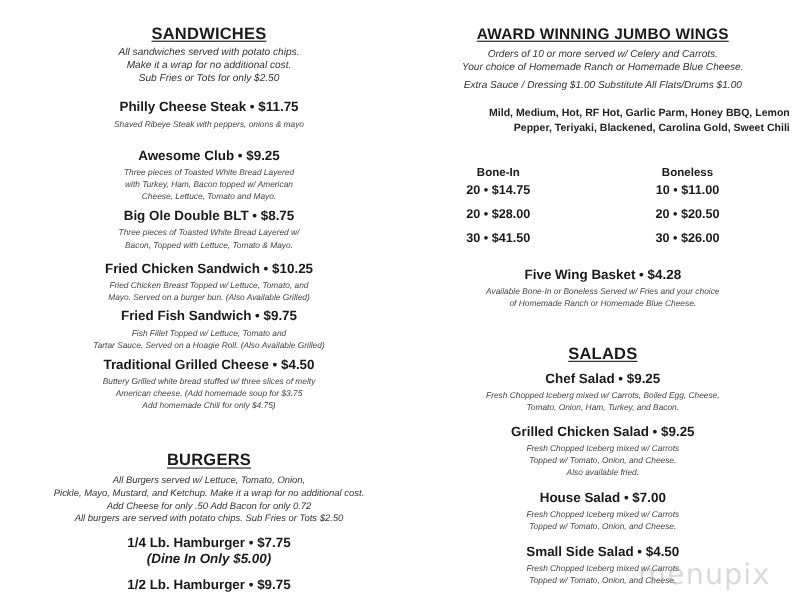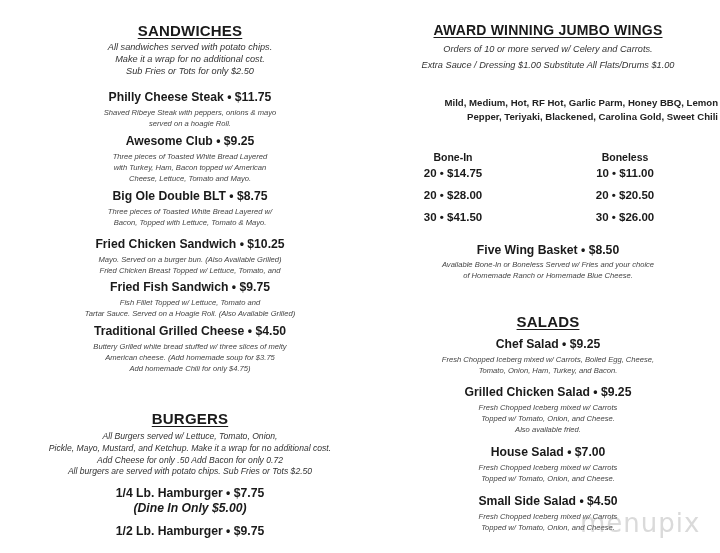--- a/index.html
+++ b/index.html
@@ -25,40 +25,39 @@
   <div class="sec-title" style="top:22px">SANDWICHES</div>
   <div class="note" style="top:41px">
     <div>All sandwiches served with potato chips.</div>
     <div>Make it a wrap for no additional cost.</div>
     <div>Sub Fries or Tots for only $2.50</div>
   </div>
 
   <div class="item-title" style="top:90px">Philly Cheese Steak • $11.75</div>
   <div class="item-desc" style="top:107px">
     <div>Shaved Ribeye Steak with peppers, onions &amp; mayo</div>
-      <div>served on a hoagie Roll.</div>
   </div>
 
   <div class="item-title" style="top:134px">Awesome Club • $9.25</div>
   <div class="item-desc" style="top:151px">
     <div>Three pieces of Toasted White Bread Layered</div>
       <div>with Turkey, Ham, Bacon topped w/ American</div>
       <div>Cheese, Lettuce, Tomato and Mayo.</div>
   </div>
 
   <div class="item-title" style="top:189px">Big Ole Double BLT • $8.75</div>
   <div class="item-desc" style="top:206px">
     <div>Three pieces of Toasted White Bread Layered w/</div>
       <div>Bacon, Topped with Lettuce, Tomato &amp; Mayo.</div>
   </div>
 
   <div class="item-title" style="top:237px">Fried Chicken Sandwich • $10.25</div>
   <div class="item-desc" style="top:254px">
-    <div>Mayo. Served on a burger bun. (Also Available Grilled)</div>
-      <div>Fried Chicken Breast Topped w/ Lettuce, Tomato, and</div>
+    <div>Fried Chicken Breast Topped w/ Lettuce, Tomato, and</div>
+      <div>Mayo. Served on a burger bun. (Also Available Grilled)</div>
   </div>
 
   <div class="item-title" style="top:280px">Fried Fish Sandwich • $9.75</div>
   <div class="item-desc" style="top:297px">
     <div>Fish Fillet Topped w/ Lettuce, Tomato and</div>
       <div>Tartar Sauce. Served on a Hoagie Roll. (Also Available Grilled)</div>
   </div>
 
   <div class="item-title" style="top:324px">Traditional Grilled Cheese • $4.50</div>
   <div class="item-desc" style="top:341px">
@@ -77,41 +76,42 @@
 
   <div class="item-title" style="top:486px">1/4 Lb. Hamburger • $7.75</div>
   <div class="item-title" style="top:501px;font-style:italic">(Dine In Only $5.00)</div>
   <div class="item-title" style="top:524px">1/2 Lb. Hamburger • $9.75</div>
 </div>
 
 <div class="col col-right">
   <div class="sec-title" style="top:22px;font-size:14px">AWARD WINNING JUMBO WINGS</div>
   <div class="note" style="top:43px">
     <div>Orders of 10 or more served w/ Celery and Carrots.</div>
+      <div>Your choice of Homemade Ranch or Homemade Blue Cheese.</div>
     <div style="margin-top:4px">Extra Sauce / Dressing $1.00 Substitute All Flats/Drums $1.00</div>
   </div>
   <div class="sauce" style="top:96px">
     <div>Mild, Medium, Hot, RF Hot, Garlic Parm, Honey BBQ, Lemon</div>
       <div>Pepper, Teriyaki, Blackened, Carolina Gold, Sweet Chili</div>
   </div>
 
   <div class="wing-col" style="left:20px;top:151px">
     <div class="hdr">Bone-In</div>
     <div class="row" style="margin-top:-4px">20 • $14.75</div>
     <div class="row">20 • $28.00</div>
     <div class="row">30 • $41.50</div>
   </div>
   <div class="wing-col" style="left:192px;top:151px">
     <div class="hdr">Boneless</div>
     <div class="row" style="margin-top:-4px">10 • $11.00</div>
     <div class="row">20 • $20.50</div>
     <div class="row">30 • $26.00</div>
   </div>
 
-  <div class="item-title" style="top:243px">Five Wing Basket • $8.50</div>
+  <div class="item-title" style="top:243px">Five Wing Basket • $4.28</div>
   <div class="item-desc" style="top:259px">
     <div>Available Bone-In or Boneless Served w/ Fries and your choice</div>
       <div>of Homemade Ranch or Homemade Blue Cheese.</div>
   </div>
 
   <div class="sec-title" style="top:313px">SALADS</div>
 
   <div class="item-title" style="top:337px">Chef Salad • $9.25</div>
   <div class="item-desc" style="top:354px">
     <div>Fresh Chopped Iceberg mixed w/ Carrots, Boiled Egg, Cheese,</div>

